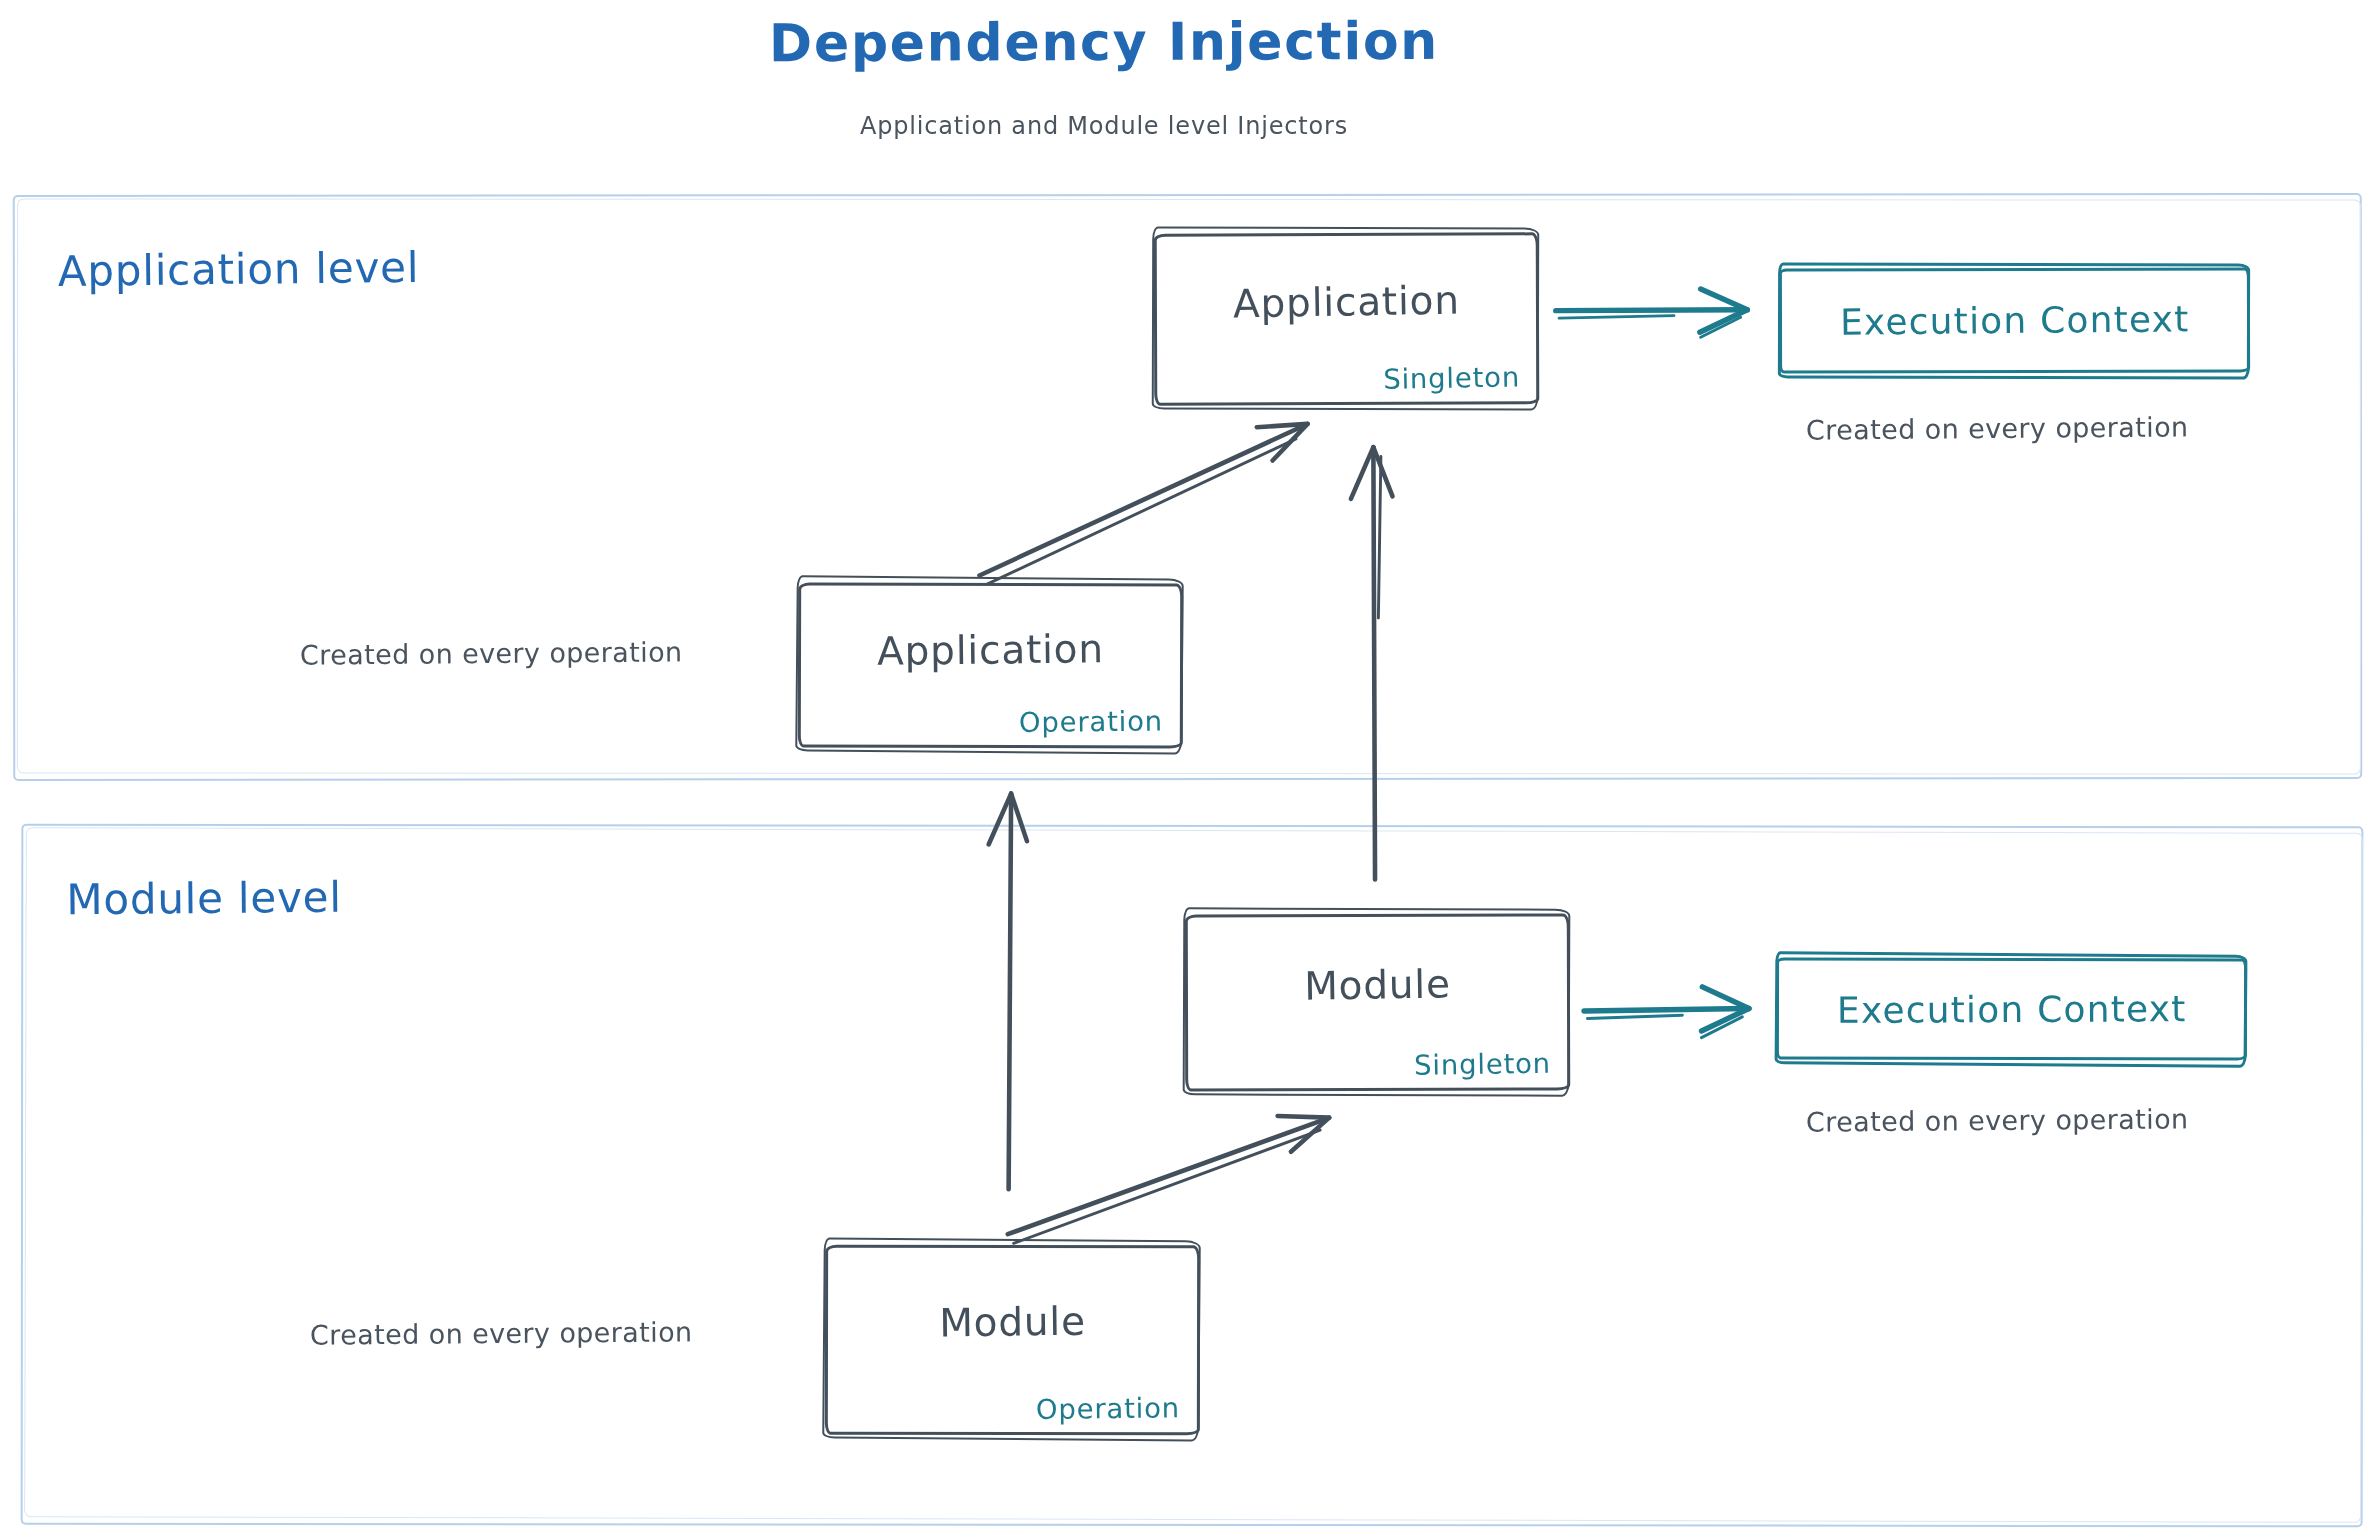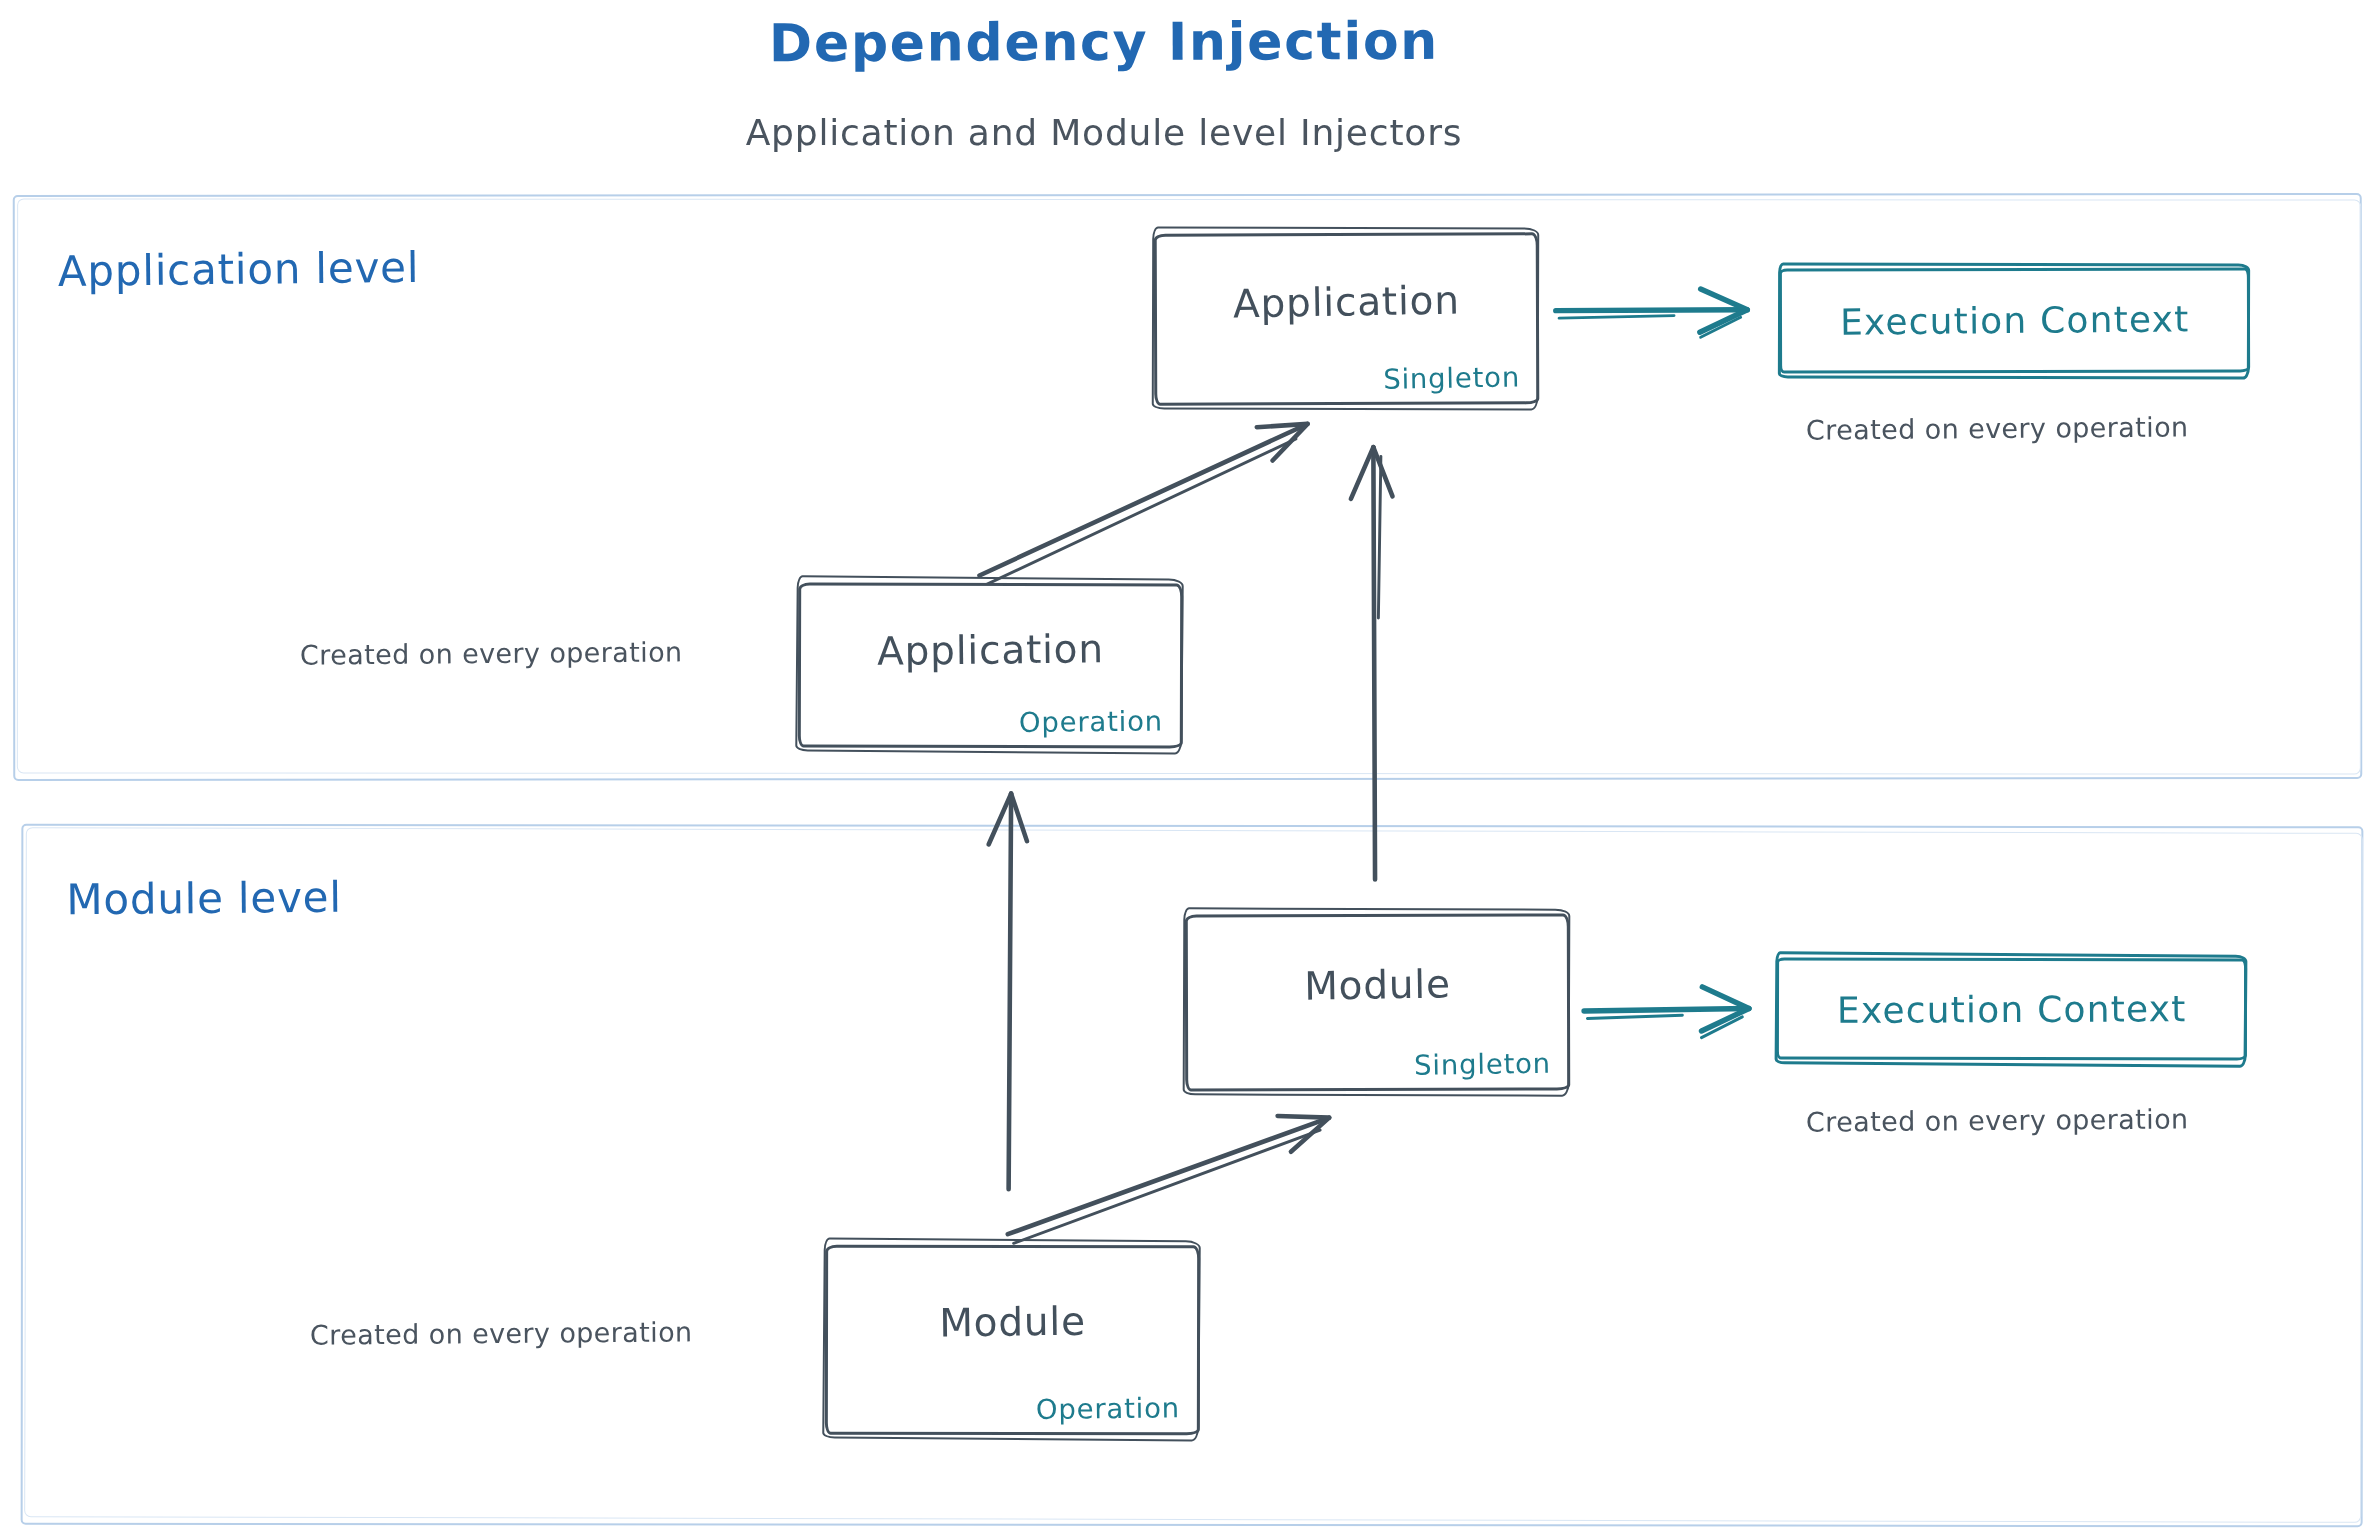--- a/index.html
+++ b/index.html
@@ -20,21 +20,21 @@
   .canvas{position:absolute;inset:0;padding-left:44px;}
 
   
   .title{
     position:absolute;left:0;top:11.7px;width:2208px;text-align:center;
     font-size:52px;font-weight:bold;letter-spacing:1.7px;color:var(--blue);
     transform:rotate(-0.2deg);
   }
   .subtitle{
     position:absolute;left:0;top:112px;width:2208px;text-align:center;
-    font-size:36px;letter-spacing:0.8px;color:var(--gray);
+    font-size:24px;letter-spacing:0.8px;color:var(--gray);
   }
 
   
   .frame{
     position:absolute;border:2.1px solid var(--frame);border-radius:5px;
     background:transparent;
   }
   .frame::before{
     content:"";position:absolute;left:1.7px;right:-0.8px;top:3.3px;bottom:4.2px;
     border:1.5px solid var(--frame-inner);border-radius:6.7px;pointer-events:none;

